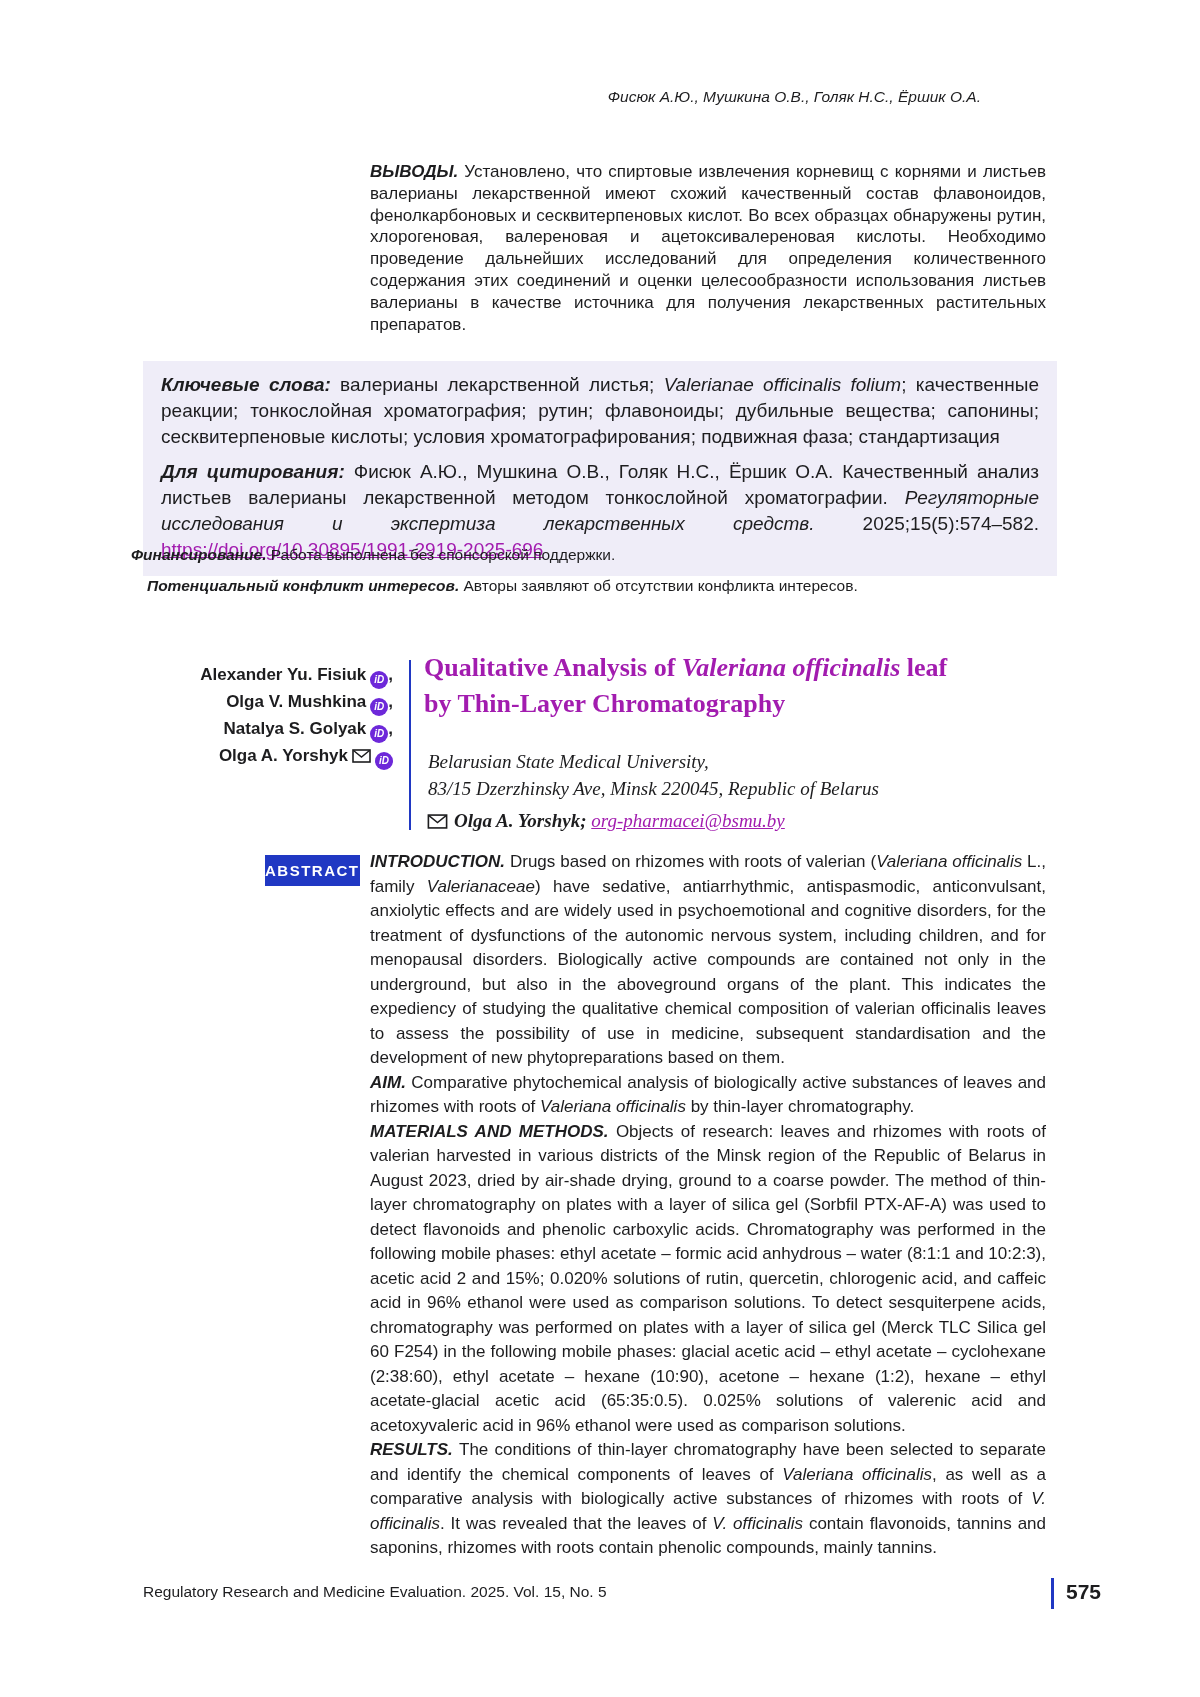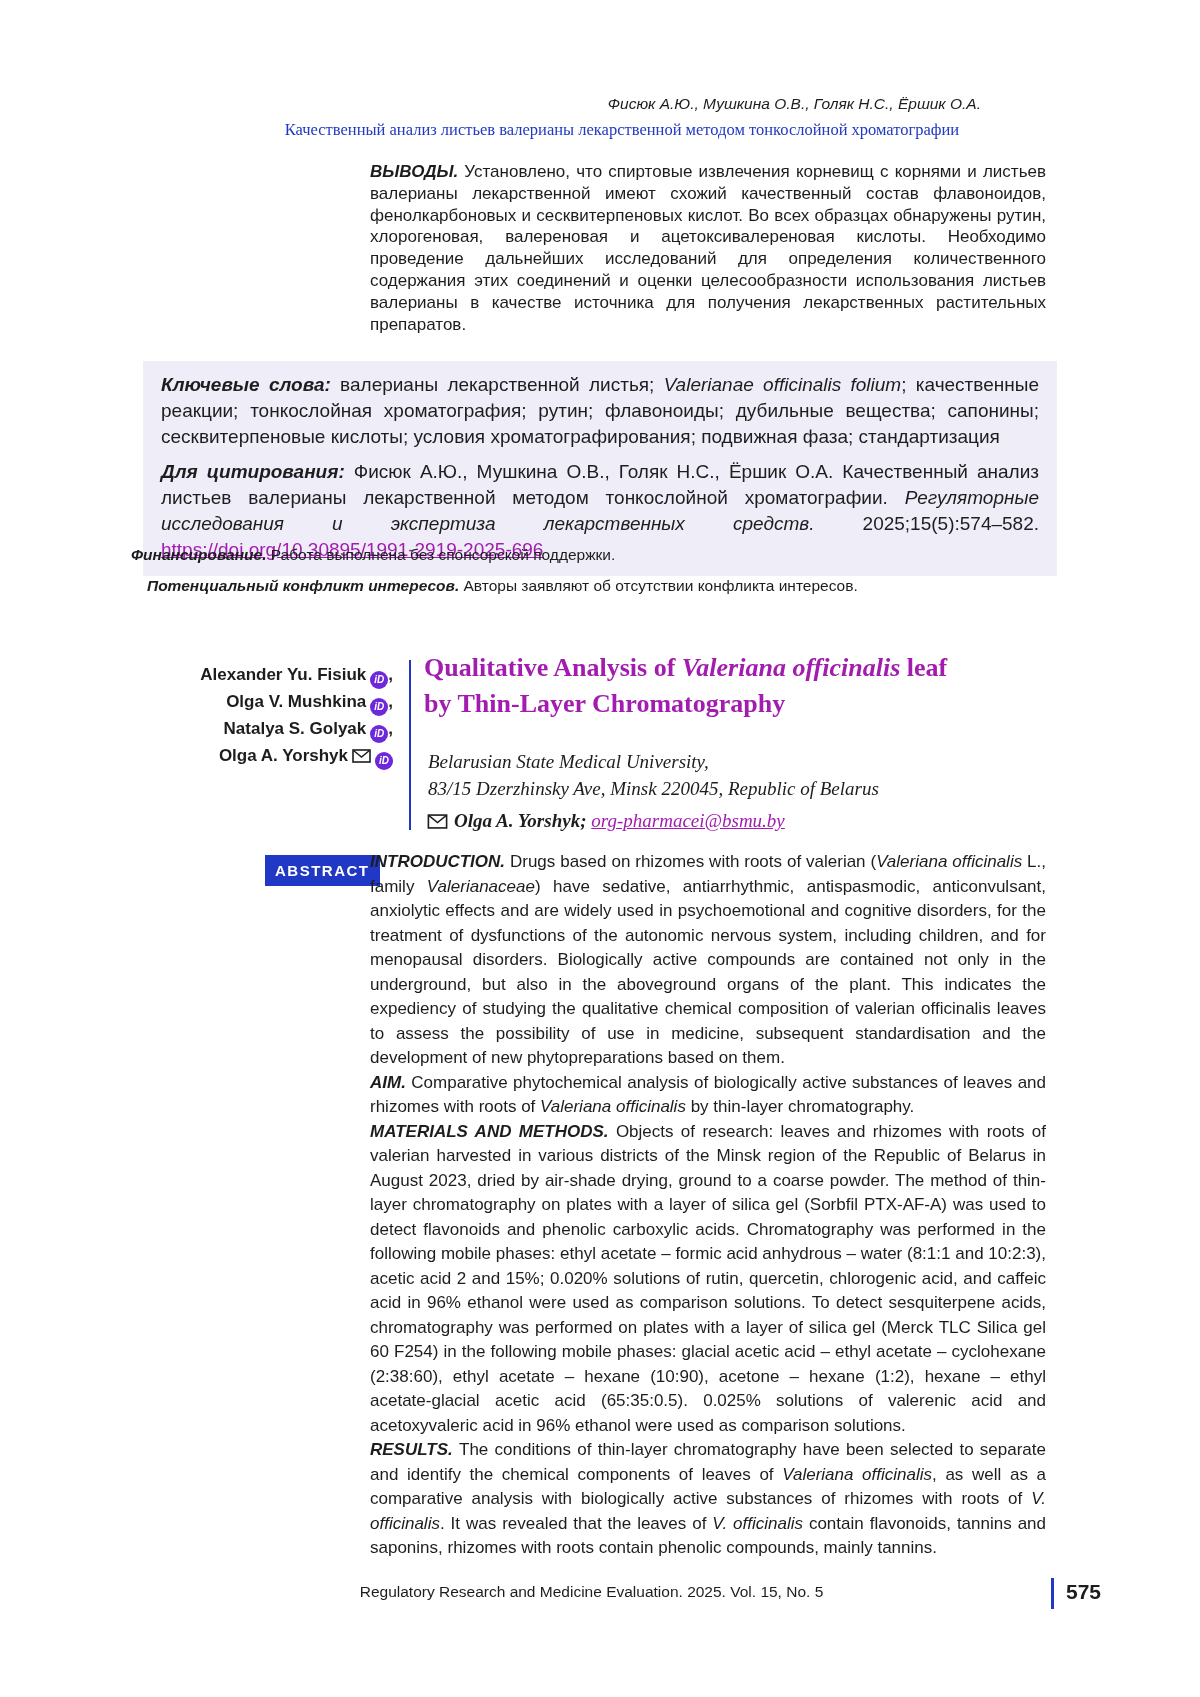--- a/index.html
+++ b/index.html
@@ -4,21 +4,21 @@
 <style>
   * { margin:0; padding:0; box-sizing:border-box; }
   html,body { background:#ffffff; }
   body {
     width:1200px; height:1697px; position:relative; overflow:hidden;
     font-family:"Liberation Sans", sans-serif; color:#1d1d1f;
     -webkit-font-smoothing:antialiased;
   }
 
   
-  .running-head { position:absolute; left:143px; top:95px; width:914px; }
+  .running-head { position:absolute; left:143px; top:88px; width:914px; }
   .rh-authors { text-align:right; padding-right:76px; font-style:italic; font-size:15.5px; color:#1d1d1f; margin-bottom:7px; }
   .rh-title { font-family:"Liberation Serif", serif; color:#2038c3; font-size:16.5px; text-align:center; position:relative; left:22px; }
 
   
   .ru-conclusions { position:absolute; left:370px; top:161px; width:676px;
     font-size:17px; line-height:21.8px; text-align:justify; }
 
   
   .kw-box { position:absolute; left:143px; top:361px; width:914px;
     background:#efedf8; padding:11px 18px 13px; font-size:19px; line-height:26px; }
@@ -44,41 +44,40 @@
     font-family:"Liberation Serif", serif; font-weight:700; font-size:26px; line-height:36px;
     color:#a21caf; white-space:nowrap; }
   .affiliation { position:absolute; left:428px; top:748px; width:620px;
     font-family:"Liberation Serif", serif; font-style:italic; font-size:19px; line-height:27px; }
   .corresponding { position:absolute; left:427px; top:810px; width:620px;
     font-family:"Liberation Serif", serif; font-size:19px; }
   .corresponding .env-svg { vertical-align:-2px; margin-right:6px; }
 
   
   .abstract-label { position:absolute; left:265px; top:855px; background:#2038c3; color:#ffffff;
-    font-weight:700; font-size:15px; letter-spacing:1.5px; padding:7px 10px; }
+    font-weight:700; font-size:15px; letter-spacing:1.5px; padding:7px 0; }
   .abstract-body { position:absolute; left:370px; top:850px; width:676px;
     font-size:17px; line-height:24.5px; text-align:justify; }
 
   
-  .footer-journal { position:absolute; left:143px; top:1583px; width:897px; text-align:center; font-size:15.5px; }
+  .footer-journal { position:absolute; left:143px; top:1583px; width:897px; text-align:left; font-size:15.5px; }
   .footer-bar { position:absolute; left:1051px; top:1578px; width:3px; height:31px; background:#2038c3; }
   .footer-page { position:absolute; left:1066px; top:1580px; font-size:21px; font-weight:700; }
 
   
   .rt-b  { font-weight:700;font-style:italic; }
   .rt-i  { font-style:italic; }
   .rt-bi { font-weight:700; font-style:italic; }
   .rt-link { color:#a21caf; text-decoration:underline; }
 </style>
 </head>
 <body>
 
 <header class="running-head">
   <div class="rh-authors">Фисюк А.Ю., Мушкина О.В., Голяк Н.С., Ёршик О.А.</div>
-  <div class="rh-title">Качественный анализ листьев валерианы лекарственной методом тонкослойной хроматографии</div>
 </header>
 
 <p class="ru-conclusions"><span class="rt-b">ВЫВОДЫ. </span><span>Установлено, что спиртовые извлечения корневищ с корнями и листьев валерианы лекарственной имеют схожий качественный состав флавоноидов, фенолкарбоновых и сесквитерпеновых кислот. Во всех образцах обнаружены рутин, хлорогеновая, валереновая и ацетоксивалереновая кислоты. Необходимо проведение дальнейших исследований для определения количественного содержания этих соединений и оценки целесообразности использования листьев валерианы в качестве источника для получения лекарственных растительных препаратов.</span></p>
 
 <section class="kw-box">
   <p class="kw"><span class="rt-b">Ключевые слова: </span><span>валерианы лекарственной листья; </span><span class="rt-i">Valerianae officinalis folium</span><span>; качественные реакции; тонкослойная хроматография; рутин; флавоноиды; дубильные вещества; сапонины; сесквитерпеновые кислоты; условия хроматографирования; подвижная фаза; стандартизация</span></p>
   <p class="cite"><span class="rt-b">Для цитирования: </span><span>Фисюк А.Ю., Мушкина О.В., Голяк Н.С., Ёршик О.А. Качественный анализ листьев валерианы лекарственной методом тонкослойной хроматографии. </span><span class="rt-i">Регуляторные исследования и экспертиза лекарственных средств.</span><span> 2025;15(5):574–582. </span><span class="rt-link">https://doi.org/10.30895/1991-2919-2025-696</span></p>
 </section>
 
 <p class="funding"><span class="rt-b">Финансирование. </span><span>Работа выполнена без спонсорской поддержки.</span></p>

